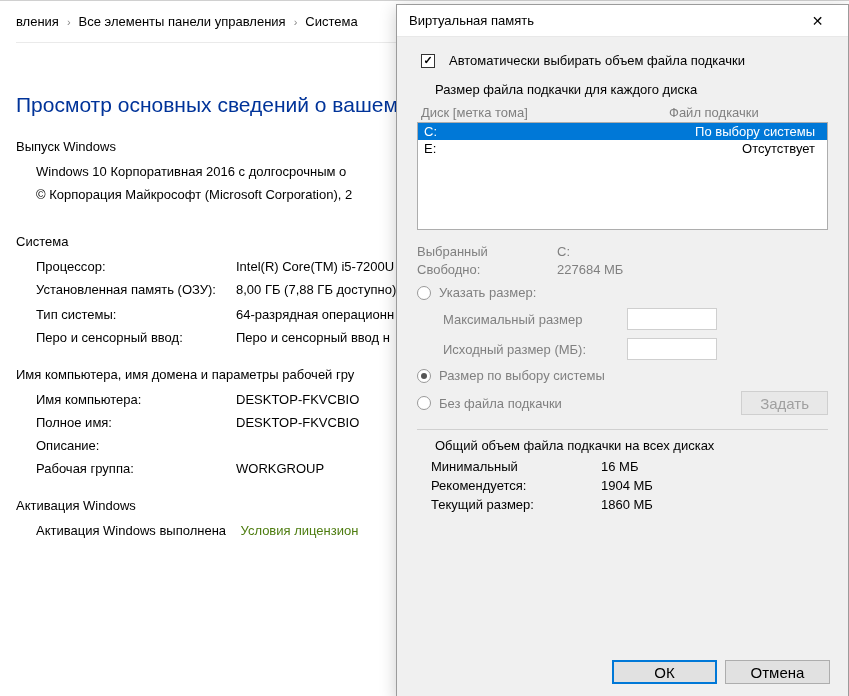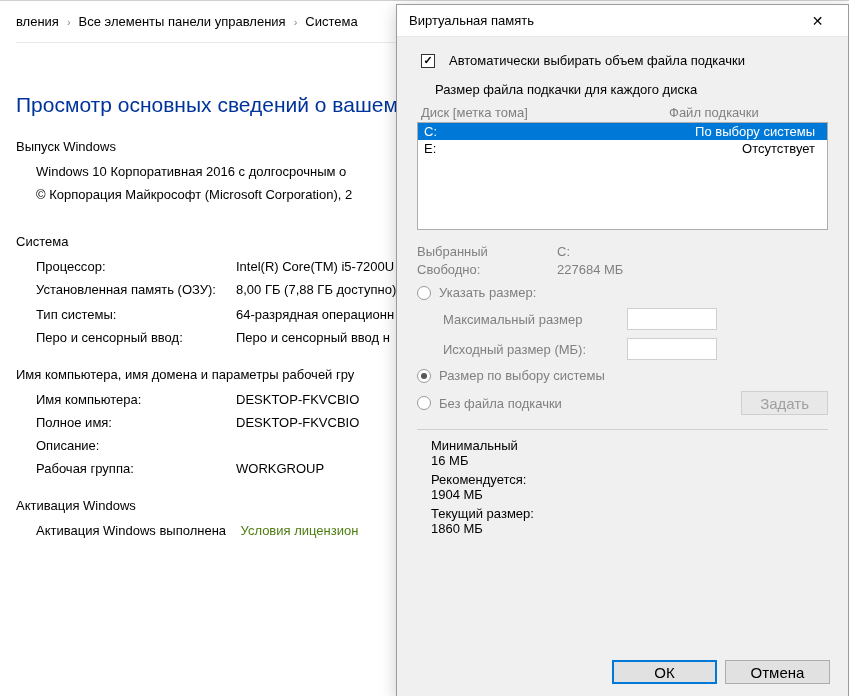--- a/index.html
+++ b/index.html
@@ -159,21 +159,21 @@
   }
   .set-row {
     display:flex; align-items:center; gap:8px;
   }
   .set-row .radio-label-wrap { flex:1; display:flex; align-items:center; gap:8px; }
   .group-hr {
     border: none;
     border-top: 1px solid #d0d0d0;
     margin: 14px 0 8px 0;
   }
-  .totals .row { display:flex; margin: 4px 0 4px 14px; flex-direction: column; }
+  .totals .row { display:flex; margin: 4px 0 4px 14px; }
   .totals .row .k { width: 170px; }
   .dlg-buttons {
     position: absolute;
     right: 18px;
     bottom: 14px;
     display: flex; gap: 8px;
   }
   .dlg-buttons .btn { width: 105px; }
 </style>
 </head>
@@ -309,20 +309,21 @@
     <div class="set-row">
       <div class="radio-label-wrap">
         <span class="radio"></span>
         <span class="disabled">Без файла подкачки</span>
       </div>
       <button class="btn disabled">Задать</button>
     </div>
 
     <hr class="group-hr">
 
+    <div class="group-label">Общий объем файла подкачки на всех дисках</div>
     <div class="totals">
       <div class="row">
         <div class="k">Минимальный</div>
         <div>16 МБ</div>
       </div>
       <div class="row">
         <div class="k">Рекомендуется:</div>
         <div>1904 МБ</div>
       </div>
       <div class="row">

